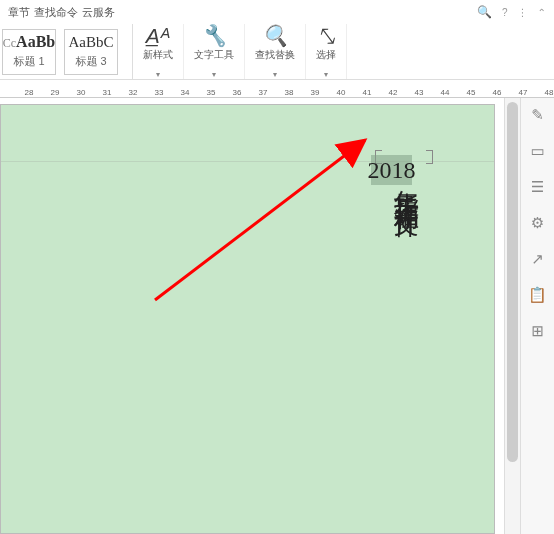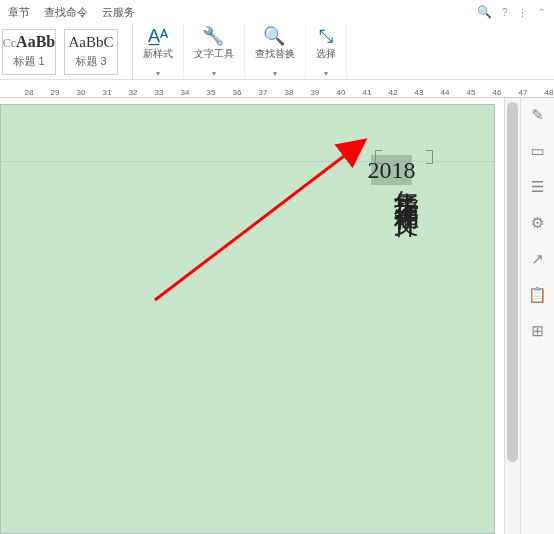--- a/index.html
+++ b/index.html
@@ -1,32 +1,32 @@
 <!DOCTYPE html>
 <html><head>
 <meta charset="utf-8">
 <style>
 * { margin: 0; padding: 0; box-sizing: border-box; }
 body { width: 554px; height: 534px; font-family: "Microsoft YaHei", sans-serif; font-size: 11px; background: #fff; overflow: hidden; position: relative; }
 
 .menubar { height: 24px; background: #fff; display: flex; align-items: center; padding: 0 8px; color: #555; justify-content: space-between; }
-.menubar-left { display: flex; gap: 14px; }
+.menubar-left { display: flex; gap: 4px; }
 .menubar-left span { cursor: pointer; }
 .menubar-right { display: flex; align-items: center; gap: 10px; color: #999; font-size: 10px; }
 .menubar-right .search-icon { font-size: 12px; }
 
 .toolbar { height: 56px; background: #fff; border-bottom: 1px solid #ddd; display: flex; align-items: center; padding-left: 2px; }
 .style-group { display: flex; border-right: 1px solid #ddd; padding-right: 6px; height: 100%; align-items: center; }
 .style-box { width: 54px; height: 46px; border: 1px solid #ccc; margin-right: 8px; display: flex; flex-direction: column; align-items: center; justify-content: center; cursor: pointer; }
 .style-box .preview { font-size: 15px; font-family: serif; color: #333; line-height: 1; }
 .style-box .preview.bold { font-weight: bold; font-size: 16px; }
 .style-box .label { font-size: 11px; color: #666; margin-top: 4px; }
 
 .tool-btn { display: flex; flex-direction: column; align-items: center; justify-content: center; padding: 4px 10px; height: 100%; cursor: pointer; border-right: 1px solid #eee; }
-.tool-btn .icon { font-size: 18px; height: 24px; display: flex; align-items: center; color: #0369a1; }
+.tool-btn .icon { font-size: 21px; height: 24px; display: flex; align-items: center; color: #404040; font-style: italic; }
 .tool-btn .label { font-size: 10px; color: #555; display: flex; align-items: center; gap: 8px; flex-direction: column; }
 .tool-btn .label .chev { font-size: 8px; color: #888; }
 
 .ruler { height: 18px; background: #fff; border-bottom: 1px solid #ccc; display: flex; align-items: flex-end; font-size: 8px; color: #666; padding-left: 16px; overflow: hidden; }
 .ruler span { display: inline-block; width: 26px; text-align: center; flex-shrink: 0; }
 
 .workspace { position: absolute; top: 98px; left: 0; right: 34px; bottom: 0; background: #fff; }
 .page { position: absolute; top: 6px; left: 0; width: 495px; height: 430px; background: #c8e7ca; border: 1px solid #bbb; }
 .page::before { content: ""; position: absolute; top: 56px; left: 0; right: 0; border-top: 1px solid rgba(180,200,180,0.6); }
 

